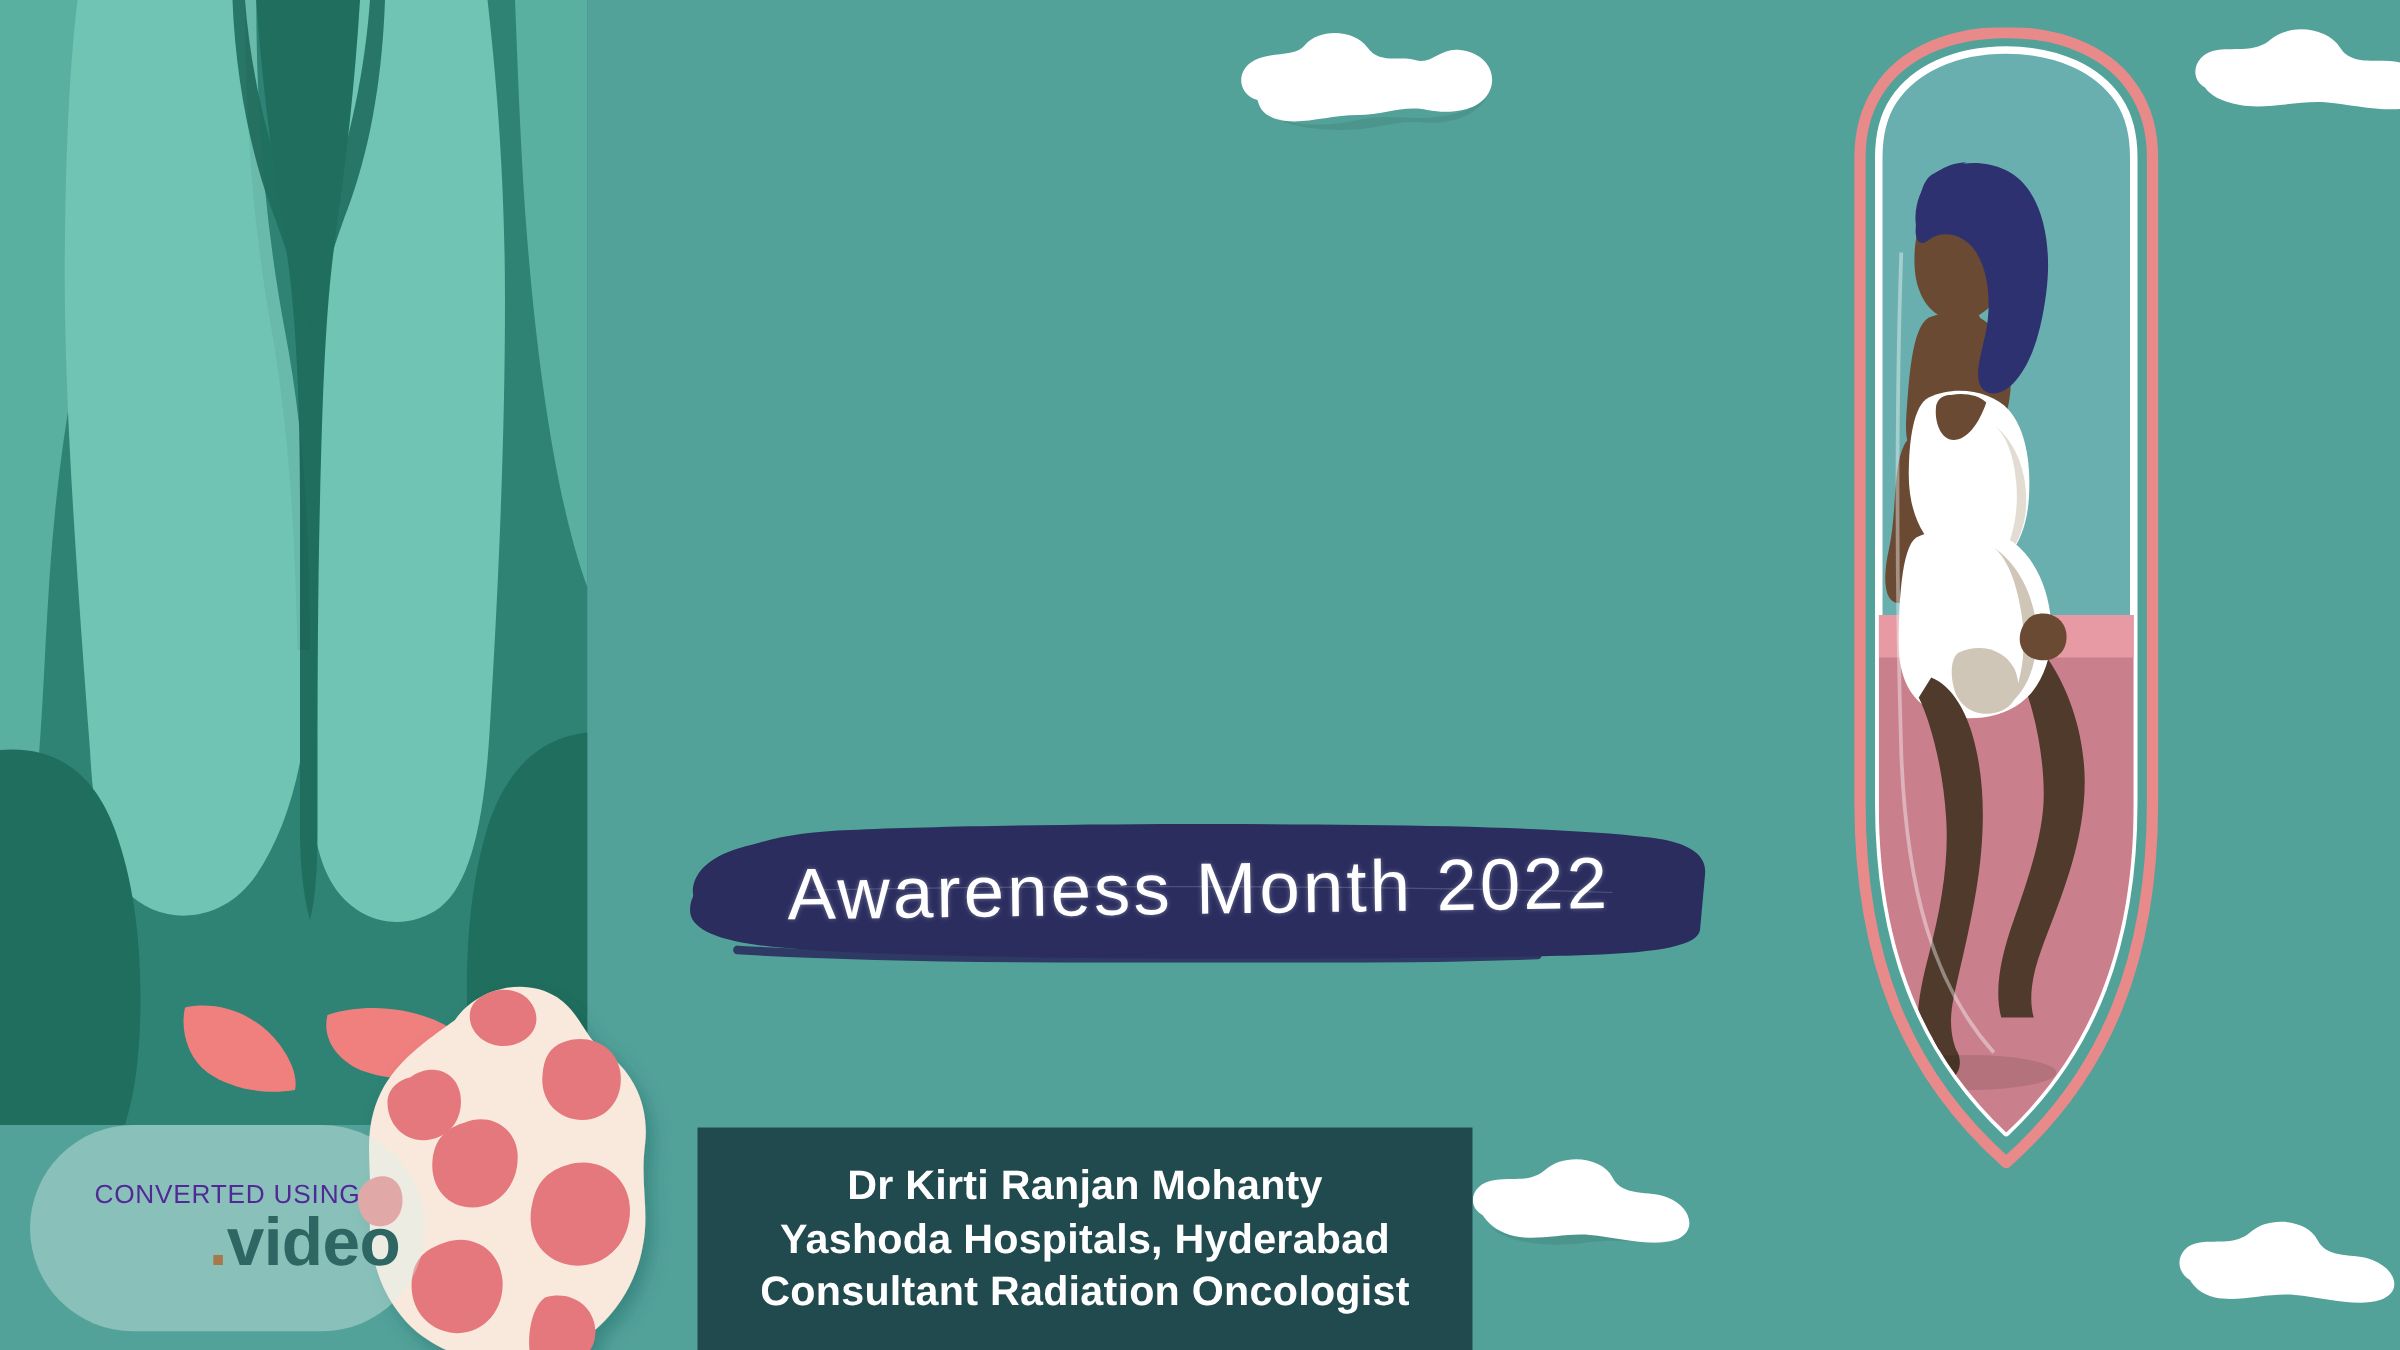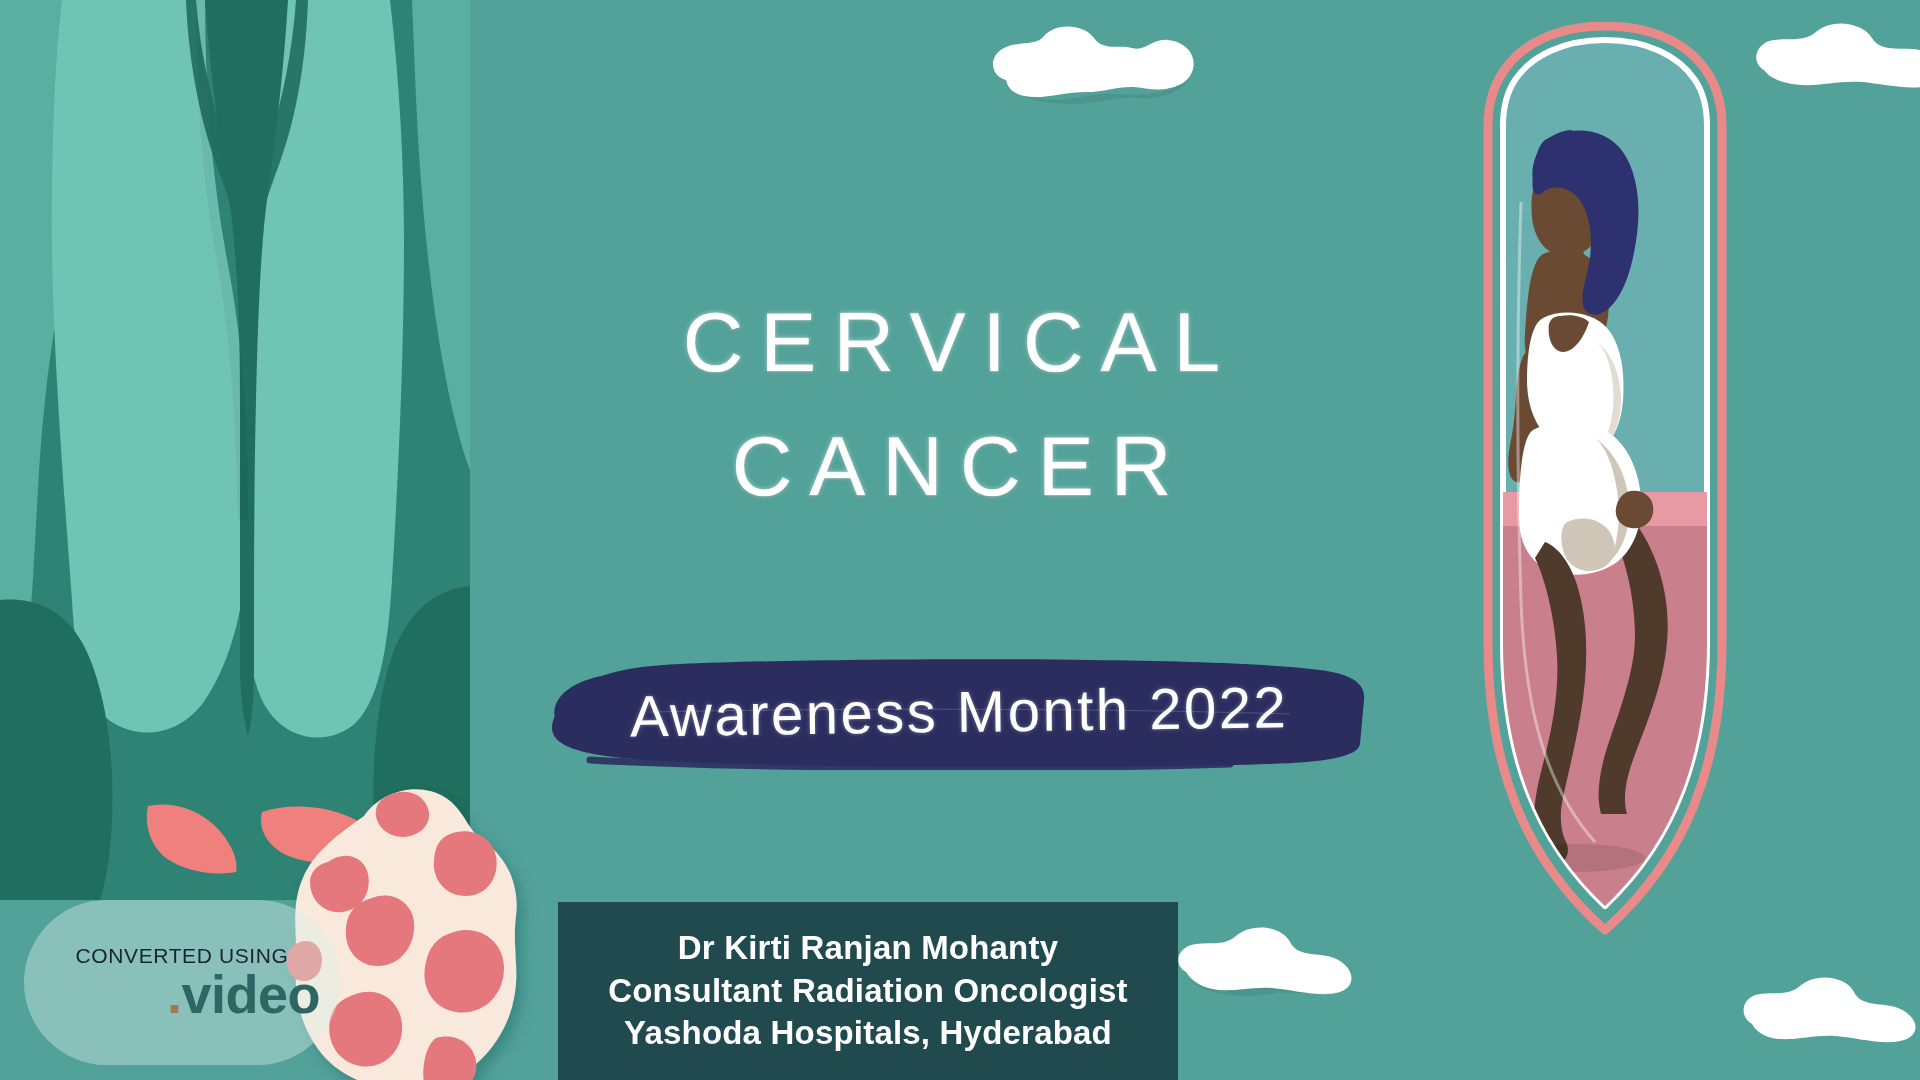--- a/index.html
+++ b/index.html
@@ -139,21 +139,21 @@
     width: 316px;
     height: 165px;
     background: rgba(220, 240, 236, 0.40);
     border-radius: 84px;
     display: flex;
     flex-direction: column;
     align-items: center;
     justify-content: center;
   }
   .wm-top {
-    color: #0f172a;
+    color: #4c1d95;
     font-family: "Liberation Sans", sans-serif;
     font-size: 21px;
     font-weight: normal;
     letter-spacing: 0.6px;
     margin-bottom: 1px;
     opacity: 0.92;
   }
   .wm-main {
     color: #2D6662;
     font-family: "Liberation Sans", sans-serif;
@@ -462,24 +462,20 @@
                  C224,504 218,494 222,482
                  C224,476 228,472 232,470 Z" fill="#6B4A34"></path>
 
         <ellipse cx="180" cy="836" rx="70" ry="14" fill="#000000" opacity="0.10"></ellipse>
       </g>
 
       <path d="M126,180 C122,300 122,450 126,580 C130,690 152,766 200,820" fill="none" stroke="#FFFFFF" stroke-width="3" opacity="0.40"></path>
     </svg>
   </div>
 
-  <div class="headline">
-    <div class="headline-line l1">CERVICAL</div>
-    <div class="headline-line l2">CANCER</div>
-  </div>
 
   <div class="banner-wrap">
     <svg width="840" height="118" viewBox="0 0 840 118" style="position:absolute; left:0; top:0;" xmlns="http://www.w3.org/2000/svg">
       <path d="M38,46
                C54,24 96,14 150,12
                C240,8 420,6 560,8
                C660,9 740,12 790,18
                C822,22 836,32 834,48
                L830,92
                C828,104 800,110 740,112
@@ -493,22 +489,22 @@
 
       <path d="M60,108 C200,116 520,118 700,112" fill="none" stroke="#2A2D5E" stroke-width="7" stroke-linecap="round" opacity="0.9"></path>
 
       <path d="M120,60 C300,56 560,56 760,62" fill="none" stroke="#FFFFFF" stroke-width="1" opacity="0.18"></path>
     </svg>
     <div class="banner-text">Awareness Month 2022</div>
   </div>
 
   <div class="caption">
     <div class="caption-line">Dr Kirti Ranjan Mohanty</div>
+    <div class="caption-line">Yashoda Hospitals, Hyderabad</div>
     <div class="caption-line">Consultant Radiation Oncologist</div>
-    <div class="caption-line">Yashoda Hospitals, Hyderabad</div>
   </div>
 
   <div class="watermark">
     <div class="wm-top">CONVERTED USING</div>
     <div class="wm-sub">
       <span class="wm-dot">.</span><span>video</span>
     </div>
   </div>
 
 </div>

